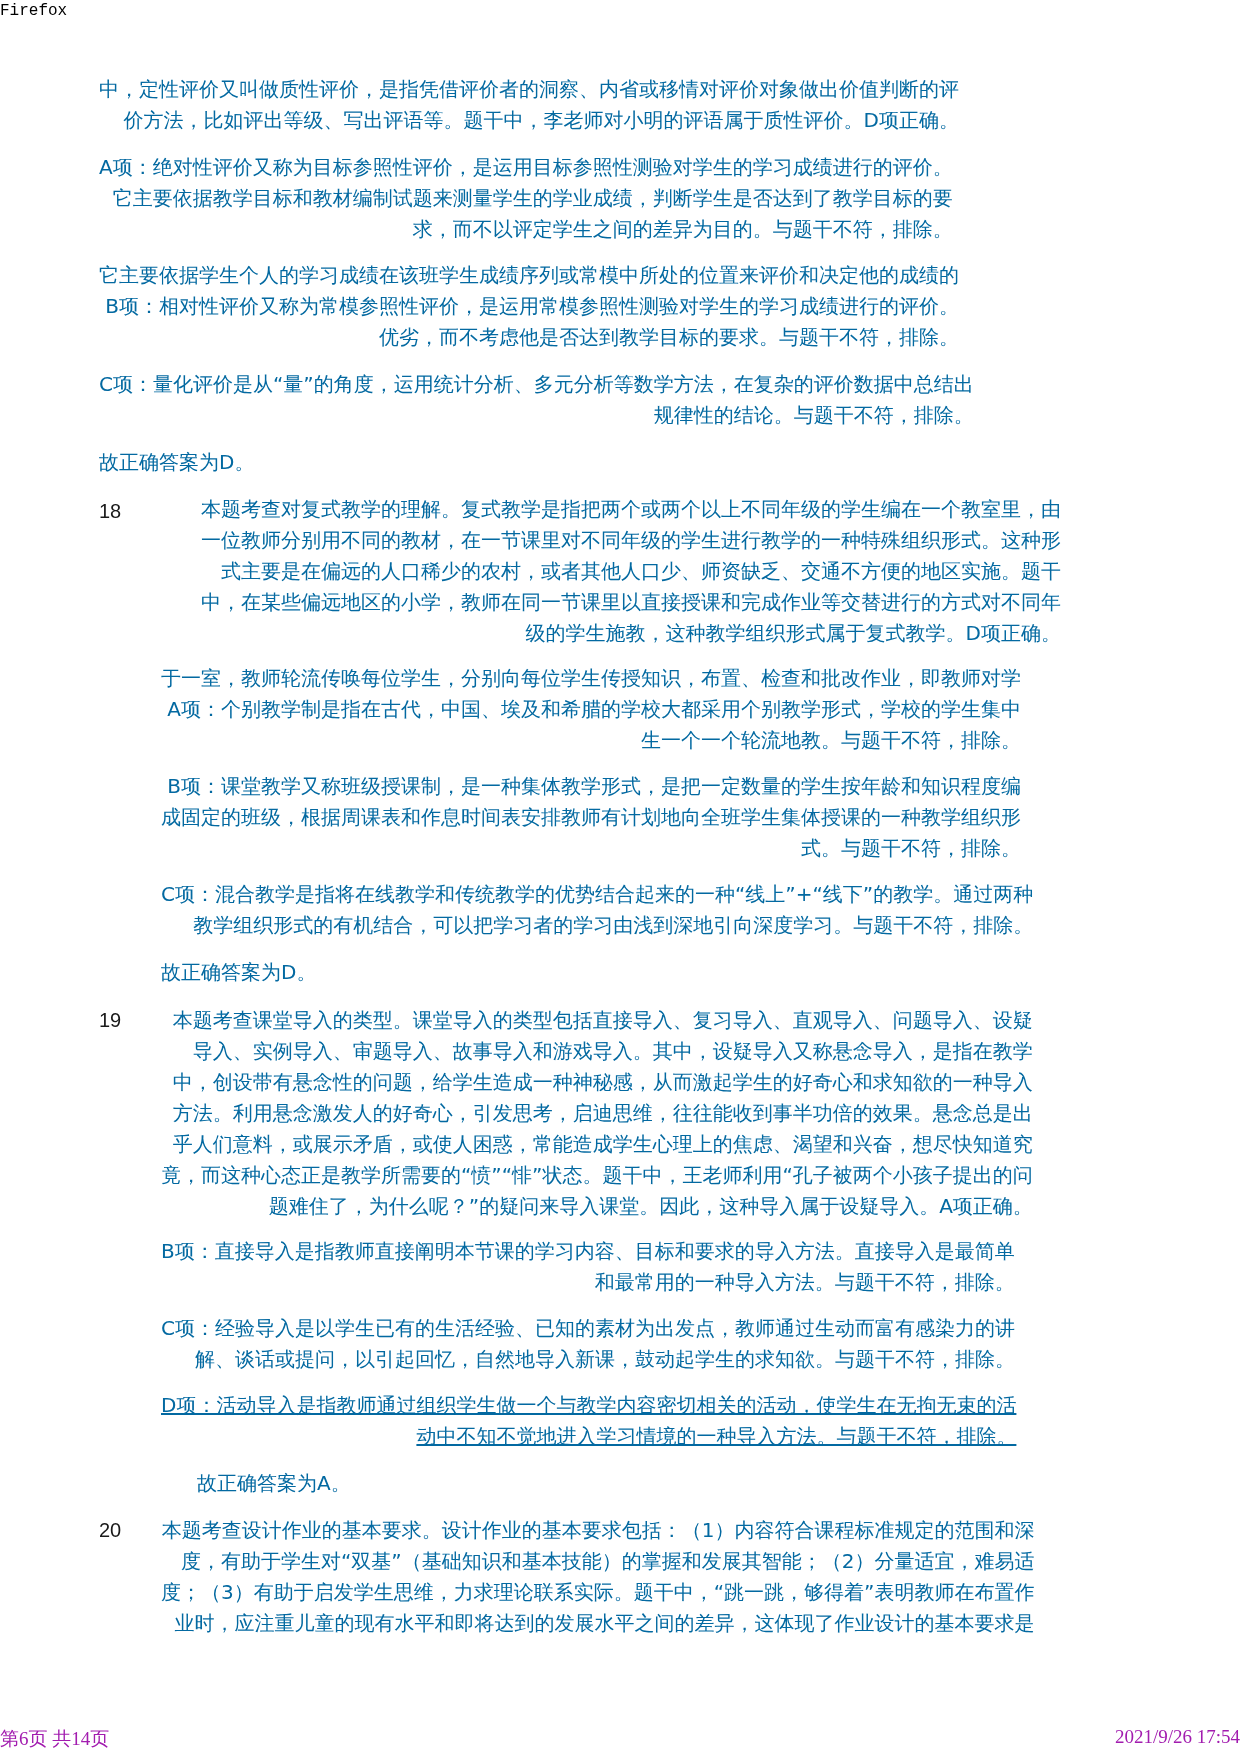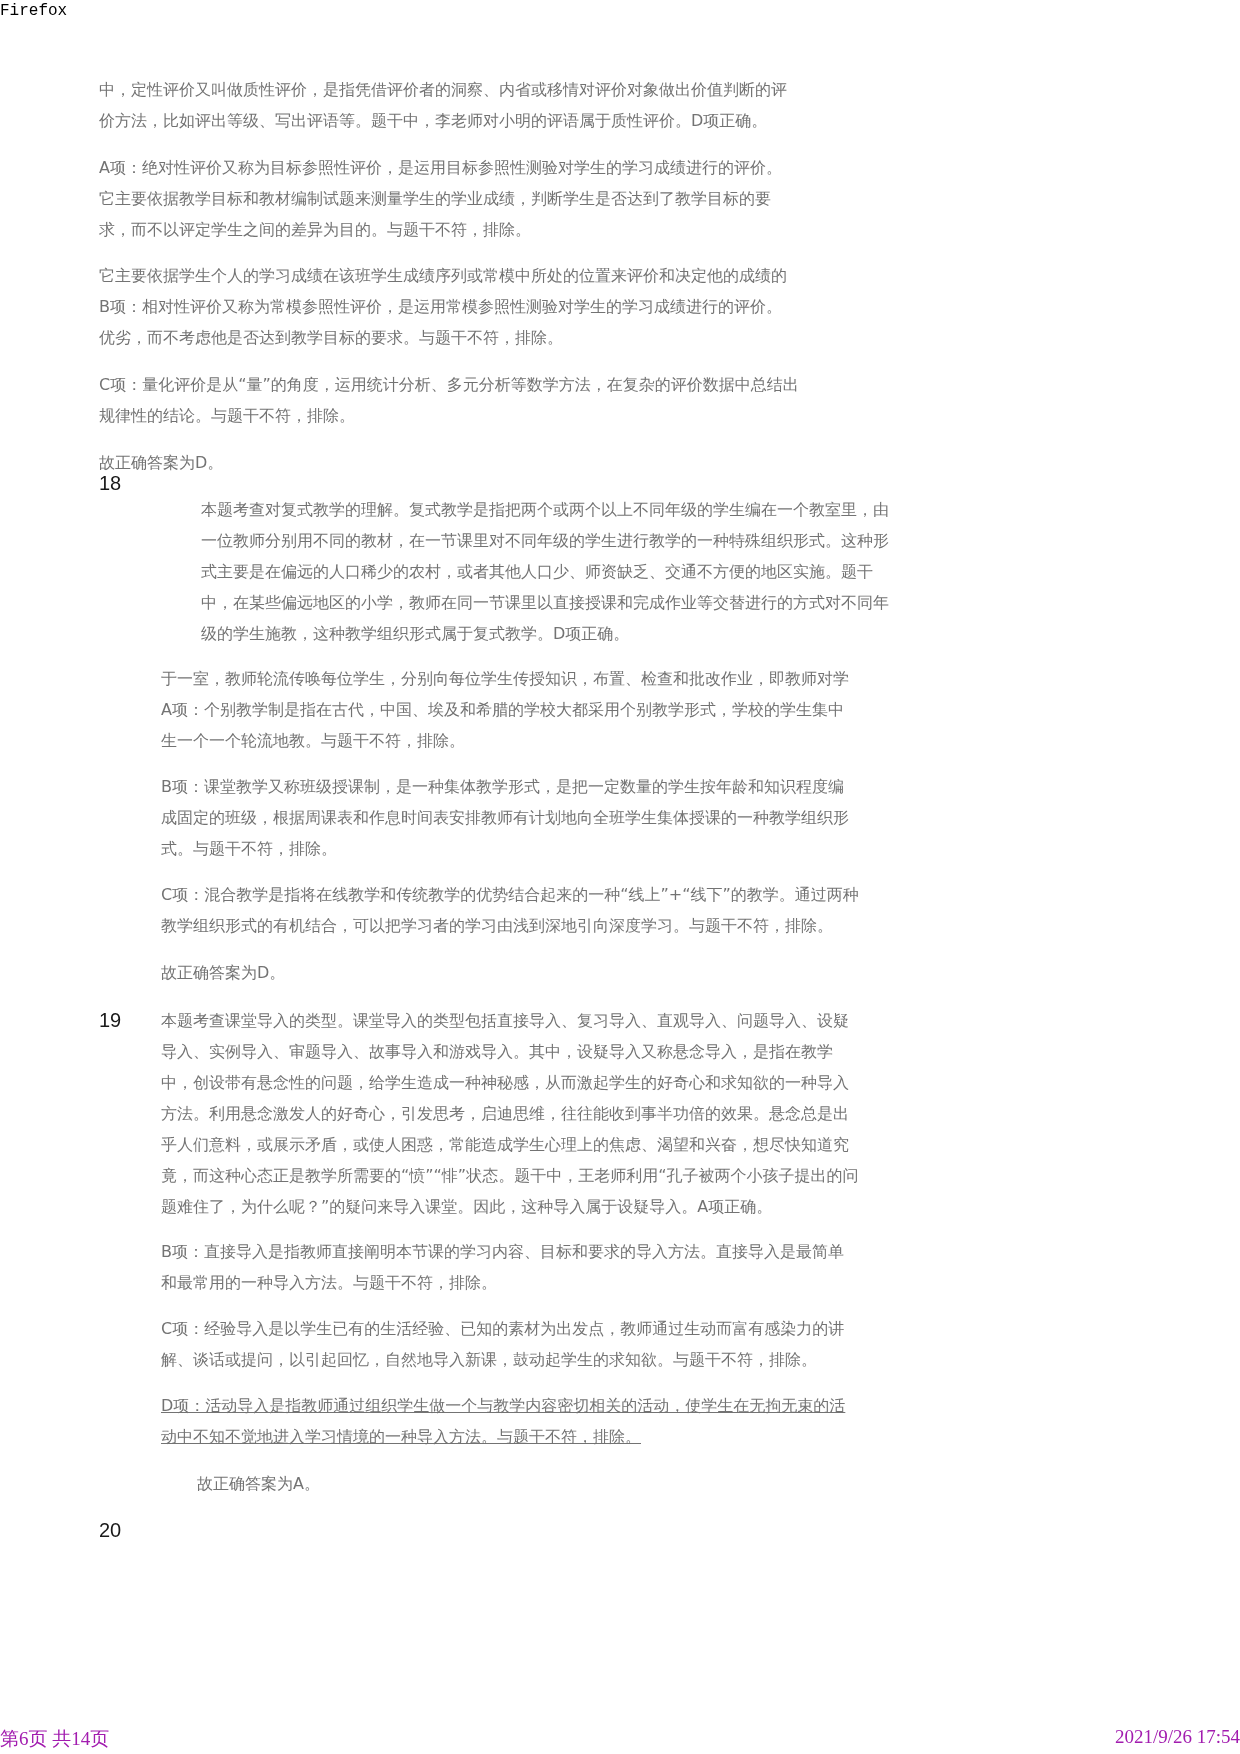--- a/index.html
+++ b/index.html
@@ -2,21 +2,21 @@
 <html><head>
 <meta charset="utf-8">
 <style>
   html, body { margin: 0; padding: 0; background: #ffffff; }
   body { width: 1240px; height: 1754px; position: relative; overflow: hidden; color: #1a1a1a; }
   .hdr { position: absolute; left: 0; top: 2px; font-family: "Liberation Mono", "DejaVu Sans Mono", monospace; font-size: 16px; color: #000; }
   .ftr { position: absolute; top: 1726px; font-family: "Liberation Serif", "DejaVu Serif", serif; font-size: 19px; color: #a21caf; }
   .ftr.left { left: 0; }
   .ftr.right { right: 0; }
   .page { position: absolute; left: 0; top: 0; width: 1240px; height: 1754px; }
-  .para { position: absolute; font-family: "DejaVu Sans", "Liberation Sans", sans-serif; font-size: 16px; line-height: 31px; color: #737373; white-space: nowrap; }
+  .para { position: absolute; font-family: "DejaVu Sans", "Liberation Sans", sans-serif; font-size: 20px; line-height: 31px; color: #0369a1; white-space: nowrap; text-align: right; }
   .para .ln { display: block; height: 31px; }
   .num { position: absolute; font-family: "Liberation Sans", "DejaVu Sans", sans-serif; font-size: 20px; line-height: 31px; color: #1a1a1a; }
 </style>
 </head>
 <body>
 
 <div class="hdr">Firefox</div>
 
 <div class="page">
 
@@ -35,21 +35,21 @@
     <span class="ln">优劣，而不考虑他是否达到教学目标的要求。与题干不符，排除。</span>
   </div>
   <div class="para" style="left:99px; top:369px;">
     <span class="ln">C项：量化评价是从“量”的角度，运用统计分析、多元分析等数学方法，在复杂的评价数据中总结出</span>
     <span class="ln">规律性的结论。与题干不符，排除。</span>
   </div>
   <div class="para" style="left:99px; top:447px;">
     <span class="ln">故正确答案为D。</span>
   </div>
 
-  <div class="num" style="left:99px; top:468px;">18</div>
+  <div class="num" style="left:99px; top:496px;">18</div>
   <div class="para" style="left:161px; top:494px;margin-left:40px;">
     <span class="ln">本题考查对复式教学的理解。复式教学是指把两个或两个以上不同年级的学生编在一个教室里，由</span>
     <span class="ln">一位教师分别用不同的教材，在一节课里对不同年级的学生进行教学的一种特殊组织形式。这种形</span>
     <span class="ln">式主要是在偏远的人口稀少的农村，或者其他人口少、师资缺乏、交通不方便的地区实施。题干</span>
     <span class="ln">中，在某些偏远地区的小学，教师在同一节课里以直接授课和完成作业等交替进行的方式对不同年</span>
     <span class="ln">级的学生施教，这种教学组织形式属于复式教学。D项正确。</span>
   </div>
   <div class="para" style="left:161px; top:663px;">
     <span class="ln">于一室，教师轮流传唤每位学生，分别向每位学生传授知识，布置、检查和批改作业，即教师对学</span>
     <span class="ln">A项：个别教学制是指在古代，中国、埃及和希腊的学校大都采用个别教学形式，学校的学生集中</span>
@@ -88,16 +88,22 @@
   </div>
   <div class="para" style="left:161px; top:1390px;text-decoration:underline;">
     <span class="ln">D项：活动导入是指教师通过组织学生做一个与教学内容密切相关的活动，使学生在无拘无束的活</span>
     <span class="ln">动中不知不觉地进入学习情境的一种导入方法。与题干不符，排除。</span>
   </div>
   <div class="para" style="left:161px; top:1468px;margin-left:36px;">
     <span class="ln">故正确答案为A。</span>
   </div>
 
   <div class="num" style="left:99px; top:1515px;">20</div>
+  <div class="para" style="left:161px; top:1515px;">
+    <span class="ln">本题考查设计作业的基本要求。设计作业的基本要求包括：（1）内容符合课程标准规定的范围和深</span>
+    <span class="ln">度，有助于学生对“双基”（基础知识和基本技能）的掌握和发展其智能；（2）分量适宜，难易适</span>
+    <span class="ln">度；（3）有助于启发学生思维，力求理论联系实际。题干中，“跳一跳，够得着”表明教师在布置作</span>
+    <span class="ln">业时，应注重儿童的现有水平和即将达到的发展水平之间的差异，这体现了作业设计的基本要求是</span>
+  </div>
 </div>
 
 <div class="ftr left">第6页 共14页</div>
 <div class="ftr right">2021/9/26 17:54</div>
 
 </body></html>

